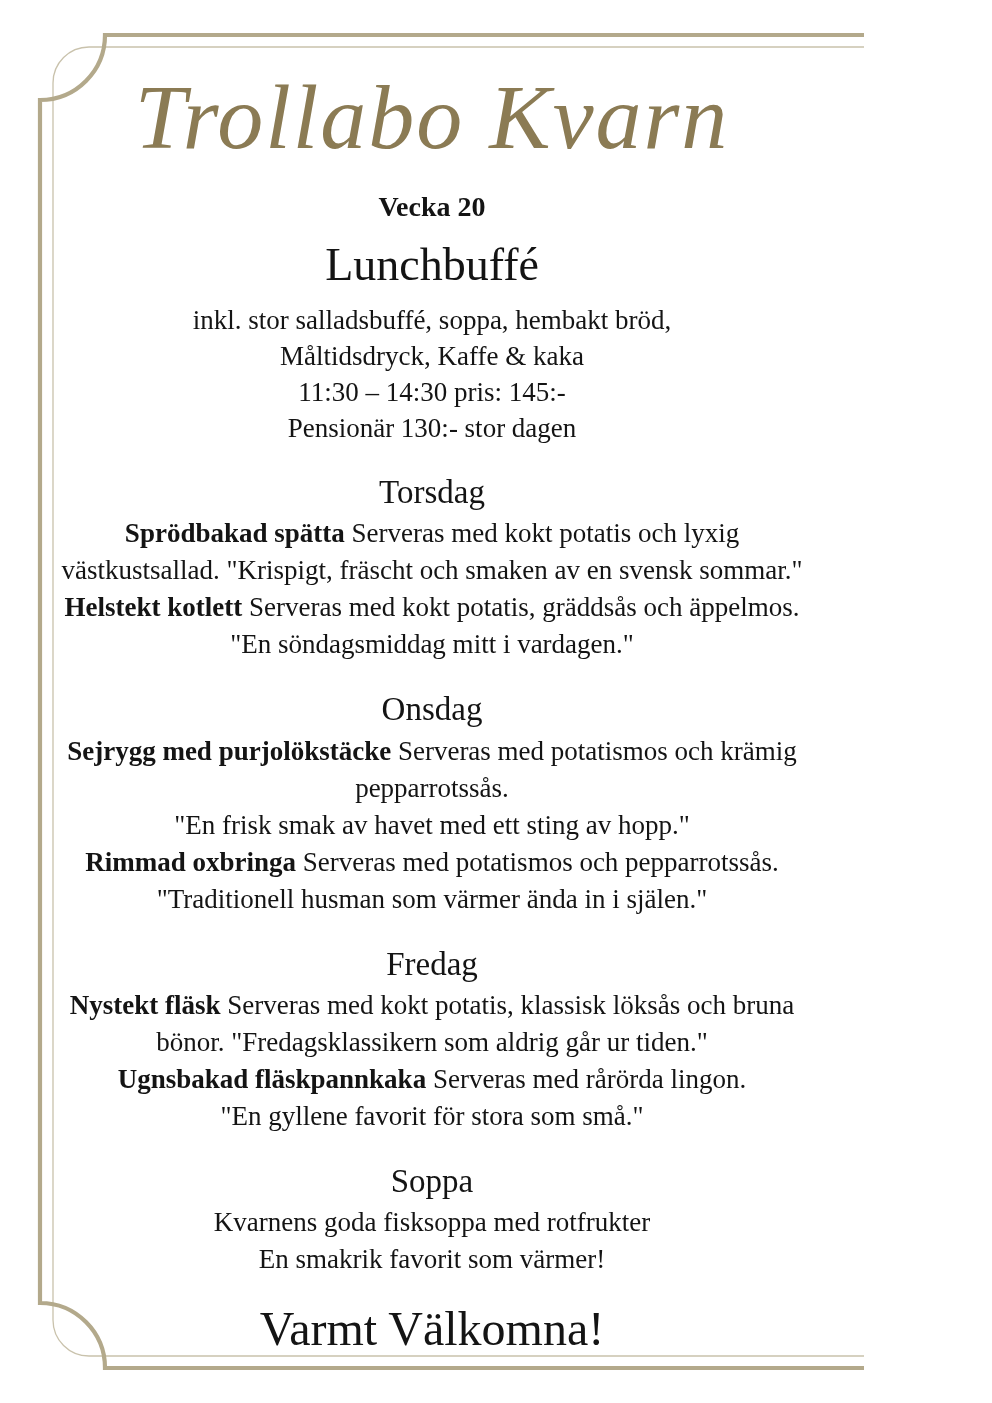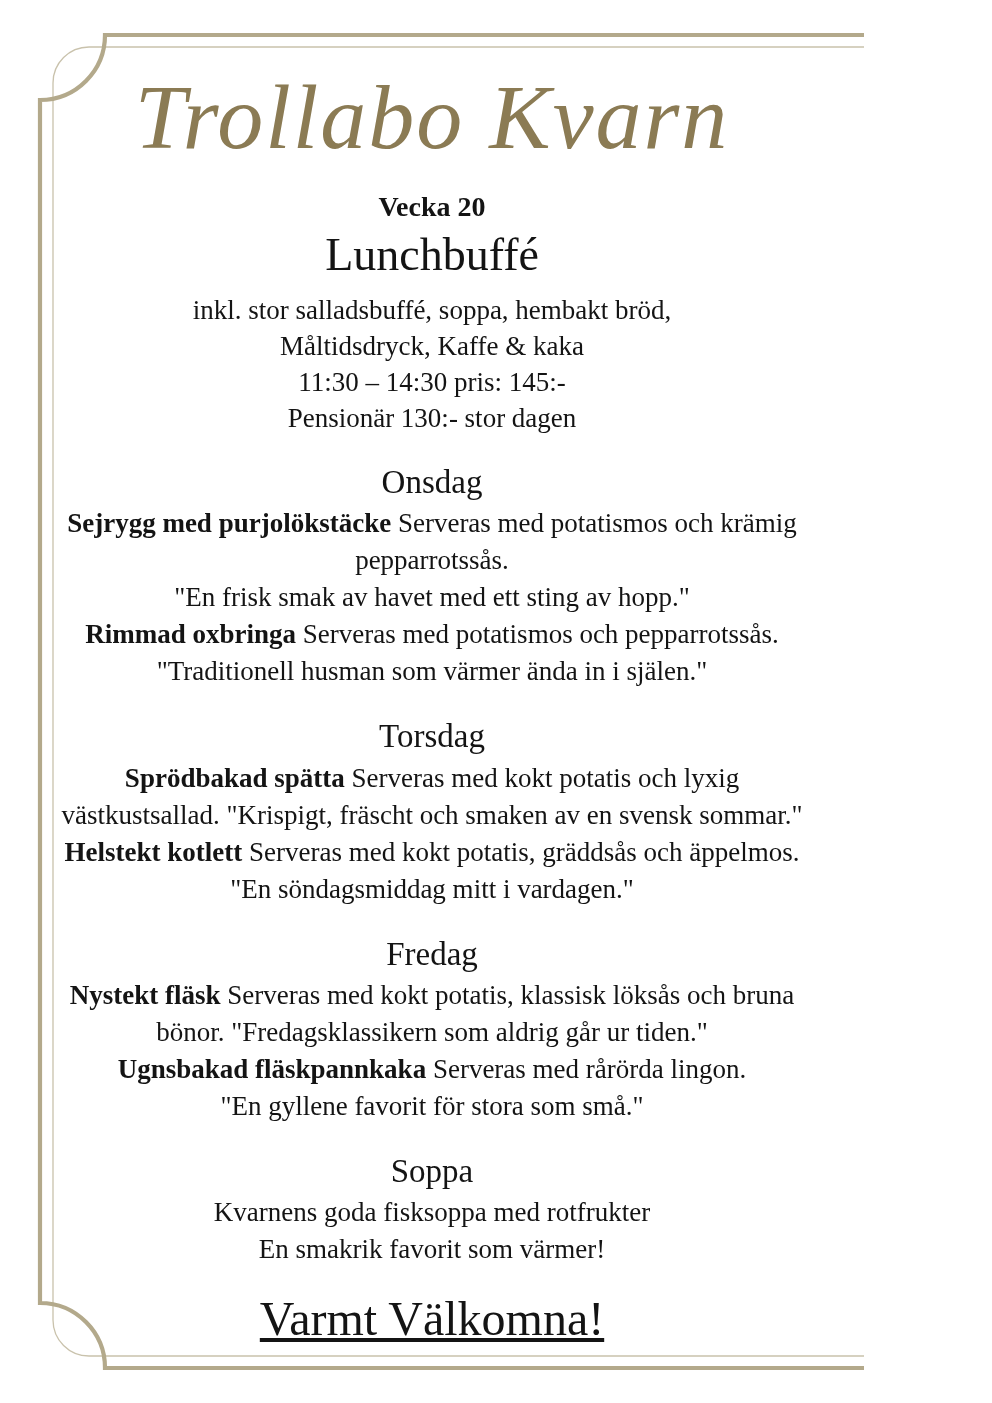--- a/index.html
+++ b/index.html
@@ -41,21 +41,21 @@
     letter-spacing: 2px;
     color: var(--gold);
   }
   .week {
     margin-top: 12px;
     font-size: 28px;
     line-height: 1.2;
     font-weight: bold;
   }
   .subtitle {
-    margin-top: 6px;
+    margin-top: 16px;
     font-size: 46px;
     line-height: 1.15;
     font-weight: normal;
   }
   .intro {
     margin-top: 10px;
     font-size: 27px;
     line-height: 36px;
     text-align: center;
   }
@@ -71,21 +71,20 @@
     font-size: 27px;
     line-height: 37px;
     max-width: 880px;
     margin: 0 auto;
   }
   .dish { font-weight: bold; }
   .closing {
     margin-top: 22px;
     font-size: 48px;
     line-height: 1.2;
-    text-decoration: underline;
   }
 </style>
 </head>
 <body>
 
 <div class="page">
 
   <svg class="frame" viewBox="0 0 992 1403" xmlns="http://www.w3.org/2000/svg">
     <path class="inner" d="M 89 47 L 911 47 A 36 36 0 0 1 947 83 L 947 1320 A 36 36 0 0 1 911 1356 L 89 1356 A 36 36 0 0 1 53 1320 L 53 83 A 36 36 0 0 1 89 47 Z"></path>
     <path class="outer" d="M 105 35 L 893 35 A 65 65 0 0 0 958 100 L 958 1303 A 65 65 0 0 0 893 1368 L 105 1368 A 65 65 0 0 0 40 1303 L 40 100 A 65 65 0 0 0 105 35 Z"></path>
@@ -100,44 +99,44 @@
     <div class="subtitle">Lunchbuffé</div>
 
     <div class="intro">
       <div>inkl. stor salladsbuffé, soppa, hembakt bröd,</div>
       <div>Måltidsdryck, Kaffe &amp; kaka</div>
       <div class="bold">11:30 – 14:30 pris: 145:-</div>
       <div>Pensionär 130:- stor dagen</div>
     </div>
 
     <section class="menu-section">
+      <h2 class="day">Torsdag</h2>
+      <p class="item">
+        <strong class="dish">Sprödbakad spätta</strong>
+        <span>Serveras med kokt potatis och lyxig västkustsallad. "Krispigt, fräscht och smaken av en svensk sommar."</span>
+      </p>
+      <p class="item">
+        <strong class="dish">Helstekt kotlett</strong>
+        <span>Serveras med kokt potatis, gräddsås och äppelmos.</span>
+      </p>
+      <p class="quote">"En söndagsmiddag mitt i vardagen."</p>
+    </section>
+
+    <section class="menu-section">
       <h2 class="day">Onsdag</h2>
       <p class="item">
         <strong class="dish">Sejrygg med purjolökstäcke</strong>
         <span>Serveras med potatismos och krämig pepparrotssås.</span>
       </p>
       <p class="quote">"En frisk smak av havet med ett sting av hopp."</p>
       <p class="item">
         <strong class="dish">Rimmad oxbringa</strong>
         <span>Serveras med potatismos och pepparrotssås.</span>
       </p>
       <p class="quote">"Traditionell husman som värmer ända in i själen."</p>
-    </section>
-
-    <section class="menu-section">
-      <h2 class="day">Torsdag</h2>
-      <p class="item">
-        <strong class="dish">Sprödbakad spätta</strong>
-        <span>Serveras med kokt potatis och lyxig västkustsallad. "Krispigt, fräscht och smaken av en svensk sommar."</span>
-      </p>
-      <p class="item">
-        <strong class="dish">Helstekt kotlett</strong>
-        <span>Serveras med kokt potatis, gräddsås och äppelmos.</span>
-      </p>
-      <p class="quote">"En söndagsmiddag mitt i vardagen."</p>
     </section>
 
     <section class="menu-section">
       <h2 class="day">Fredag</h2>
       <p class="item">
         <strong class="dish">Nystekt fläsk</strong>
         <span>Serveras med kokt potatis, klassisk löksås och bruna bönor. "Fredagsklassikern som aldrig går ur tiden."</span>
       </p>
       <p class="item">
         <strong class="dish">Ugnsbakad fläskpannkaka</strong>

